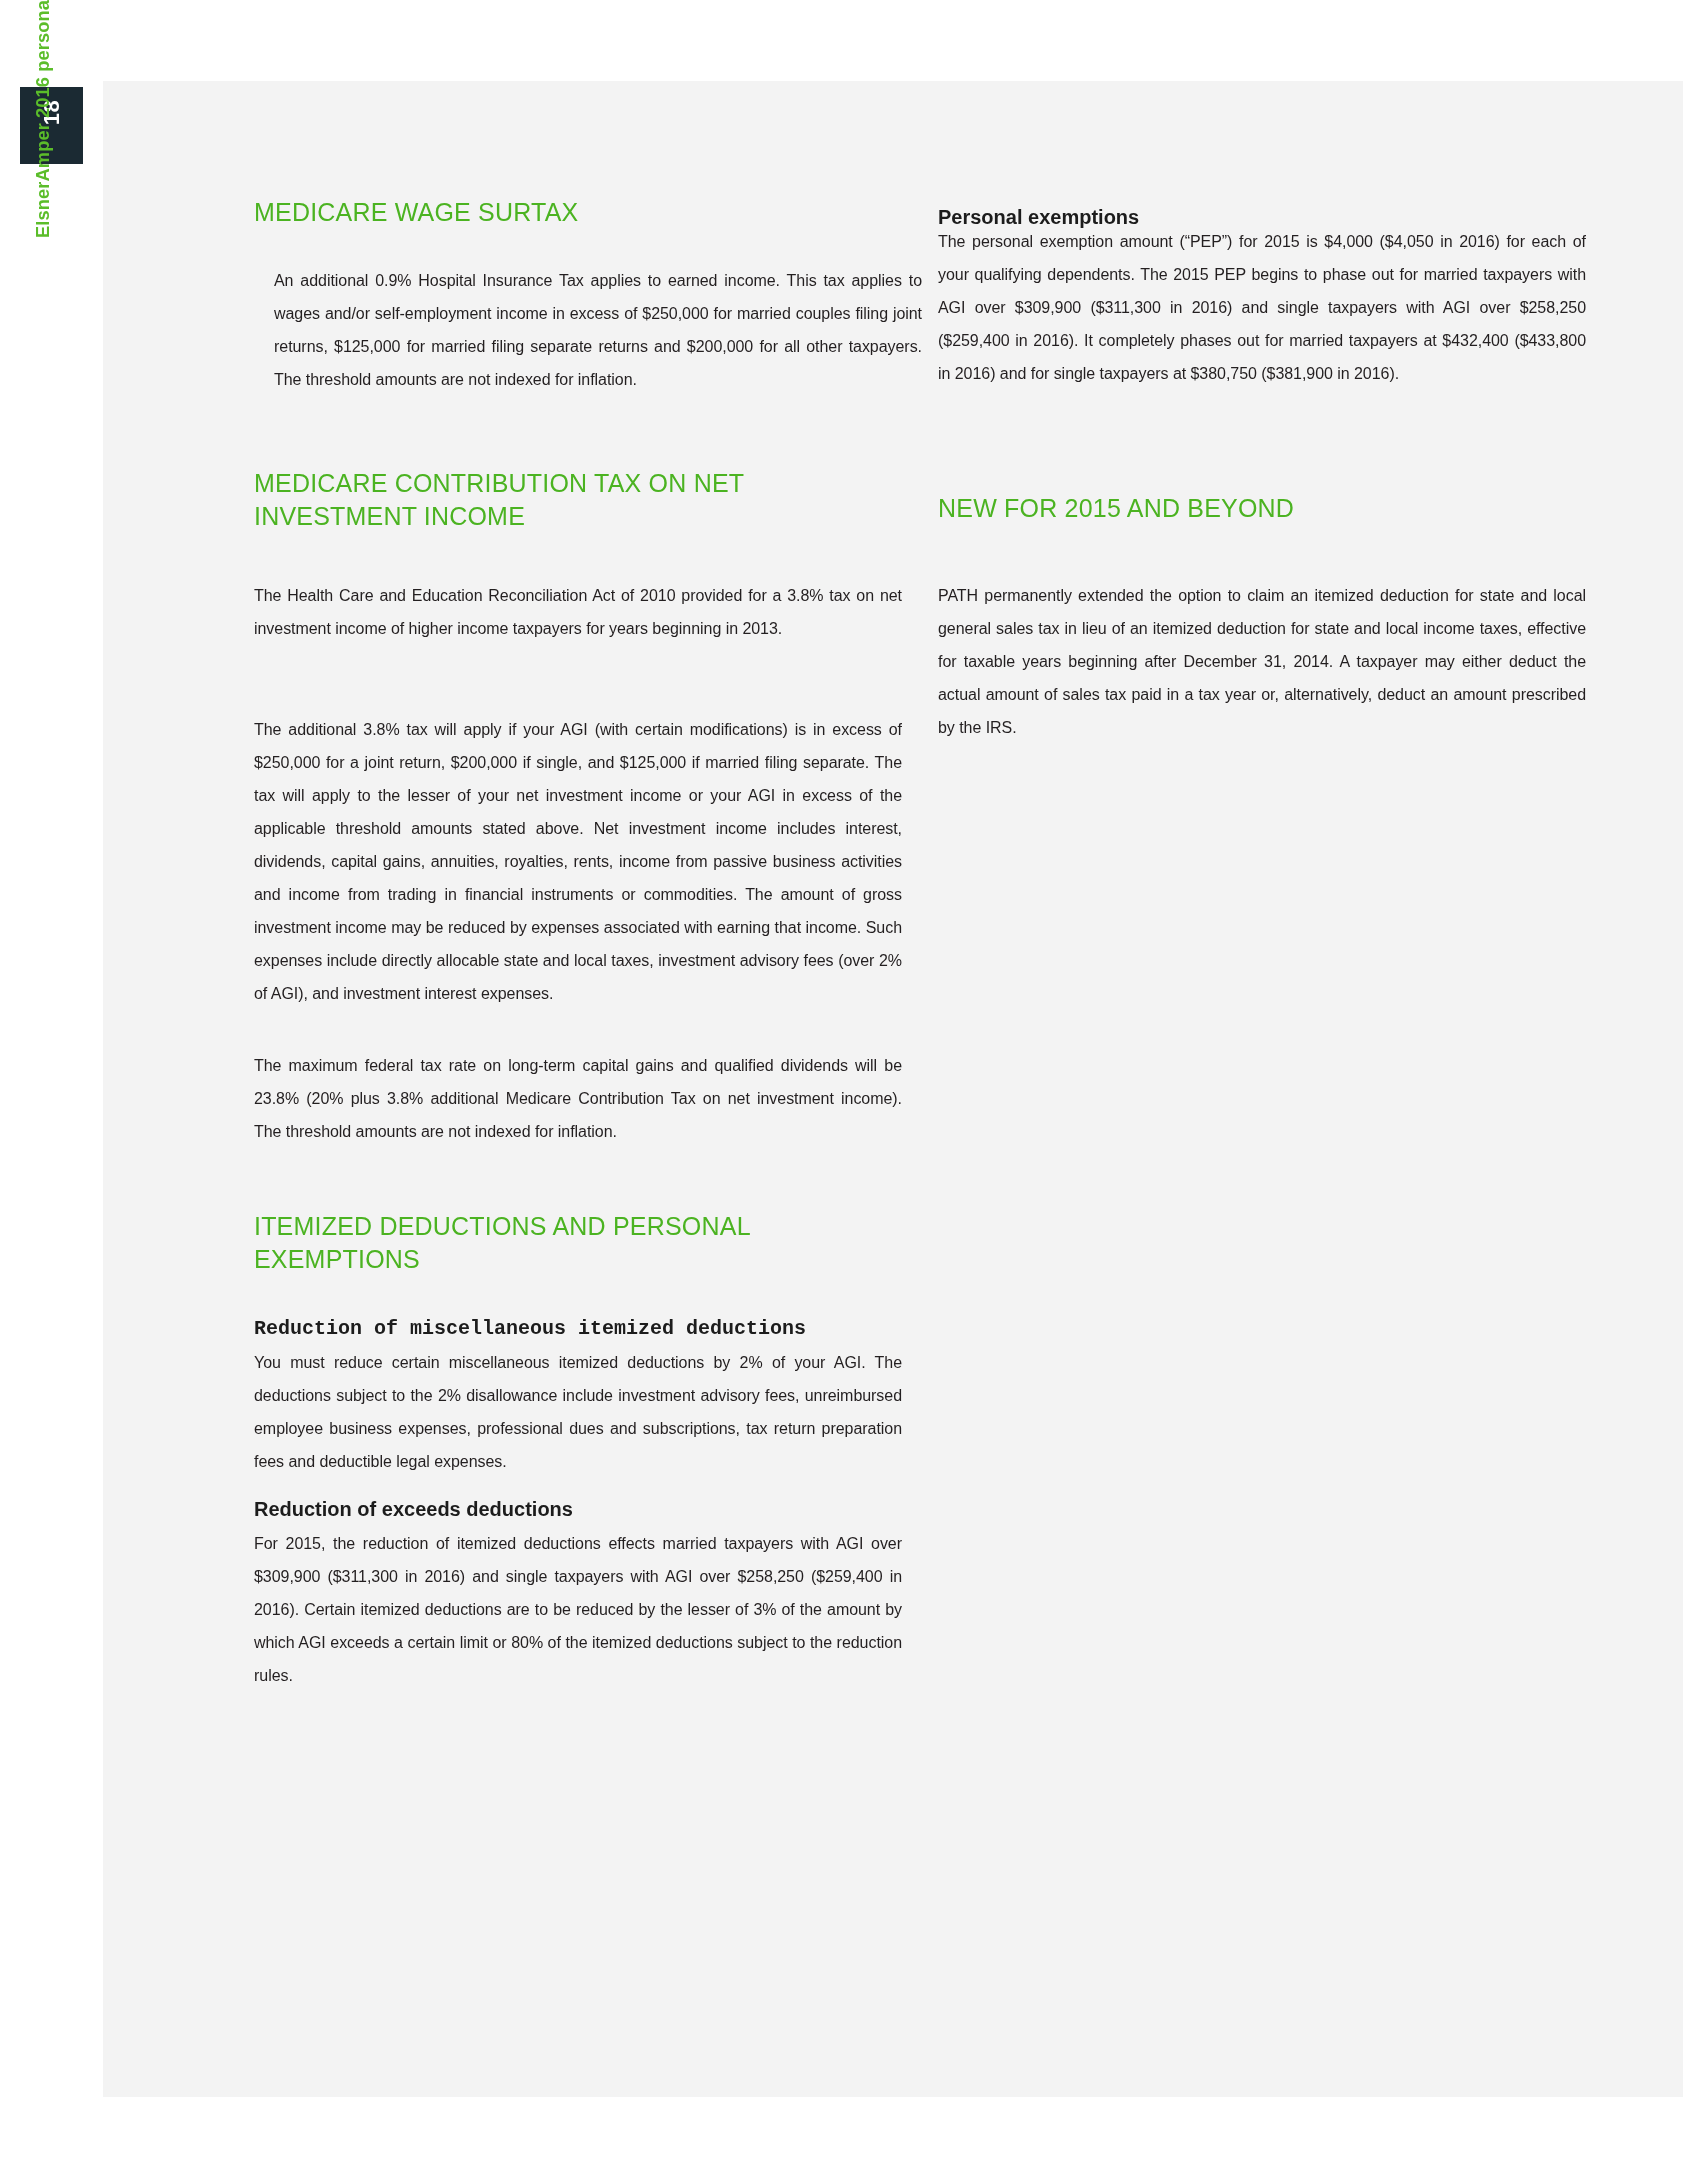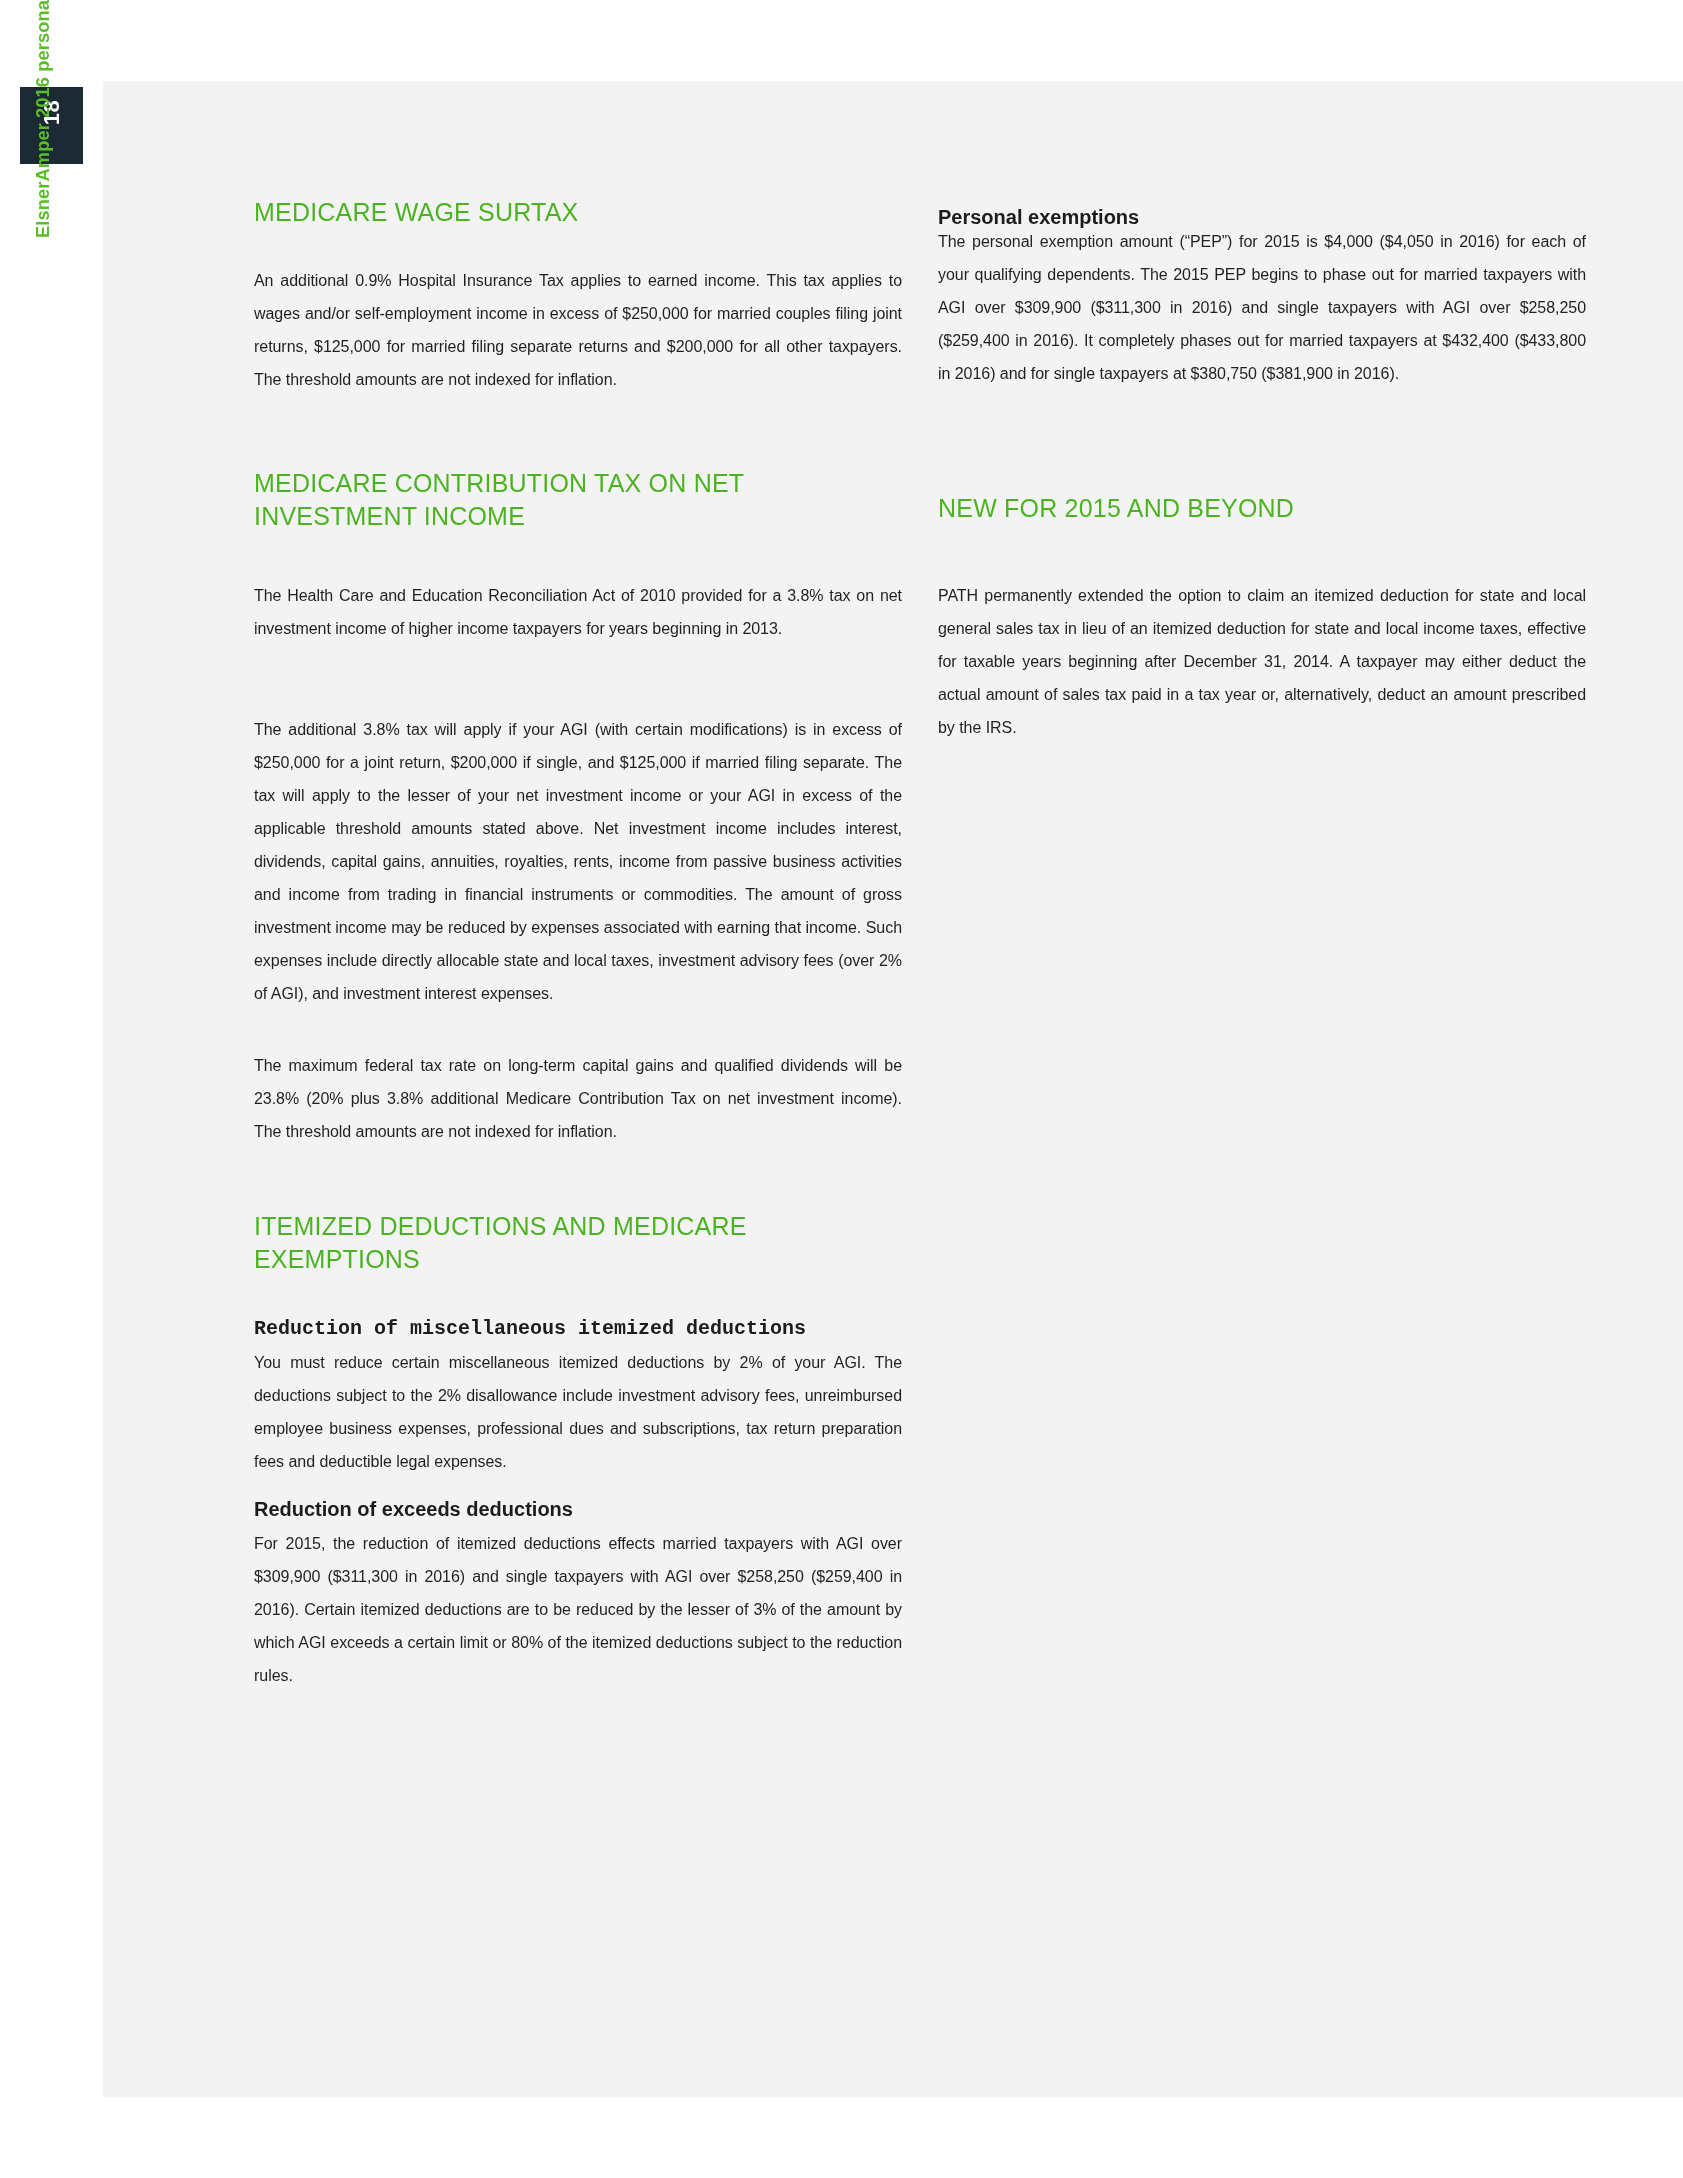--- a/index.html
+++ b/index.html
@@ -126,39 +126,39 @@
     <span>ElsnerAmper 2016 personal tax guide</span>
   </div>
 
   <div class="content-panel">
 
     <div class="col col-left">
 
       <div class="block" style="top:115px;">
         <h2 class="section-head">MEDICARE WAGE SURTAX</h2>
       </div>
-      <div class="block" style="top:183px;">
+      <div class="block" style="top:183px;margin-left:20px;">
         <p class="body">An additional 0.9% Hospital Insurance Tax applies to earned income. This tax applies to wages and/or self-employment income in excess of $250,000 for married couples filing joint returns, $125,000 for married filing separate returns and $200,000 for all other taxpayers. The threshold amounts are not indexed for inflation.</p>
       </div>
 
       <div class="block" style="top:386px;">
         <h2 class="section-head">MEDICARE CONTRIBUTION TAX ON NET INVESTMENT INCOME</h2>
       </div>
       <div class="block" style="top:498px;">
         <p class="body">The Health Care and Education Reconciliation Act of 2010 provided for a 3.8% tax on net investment income of higher income taxpayers for years beginning in 2013.</p>
       </div>
       <div class="block" style="top:632px;">
         <p class="body">The additional 3.8% tax will apply if your AGI (with certain modifications) is in excess of $250,000 for a joint return, $200,000 if single, and $125,000 if married filing separate. The tax will apply to the lesser of your net investment income or your AGI in excess of the applicable threshold amounts stated above. Net investment income includes interest, dividends, capital gains, annuities, royalties, rents, income from passive business activities and income from trading in financial instruments or commodities. The amount of gross investment income may be reduced by expenses associated with earning that income. Such expenses include directly allocable state and local taxes, investment advisory fees (over 2% of AGI), and investment interest expenses.</p>
       </div>
       <div class="block" style="top:968px;">
         <p class="body">The maximum federal tax rate on long-term capital gains and qualified dividends will be 23.8% (20% plus 3.8% additional Medicare Contribution Tax on net investment income). The threshold amounts are not indexed for inflation.</p>
       </div>
 
       <div class="block" style="top:1129px;">
-        <h2 class="section-head">ITEMIZED DEDUCTIONS AND MEDICARE EXEMPTIONS</h2>
+        <h2 class="section-head">ITEMIZED DEDUCTIONS AND PERSONAL EXEMPTIONS</h2>
       </div>
 
       <div class="block" style="top:1233px;font-family:Liberation Mono, monospace;">
         <h3 class="sub-head">Reduction of miscellaneous itemized deductions</h3>
       </div>
       <div class="block" style="top:1265px;">
         <p class="body">You must reduce certain miscellaneous itemized deductions by 2% of your AGI. The deductions subject to the 2% disallowance include investment advisory fees, unreimbursed employee business expenses, professional dues and subscriptions, tax return preparation fees and deductible legal expenses.</p>
       </div>
 
       <div class="block" style="top:1414px;">

